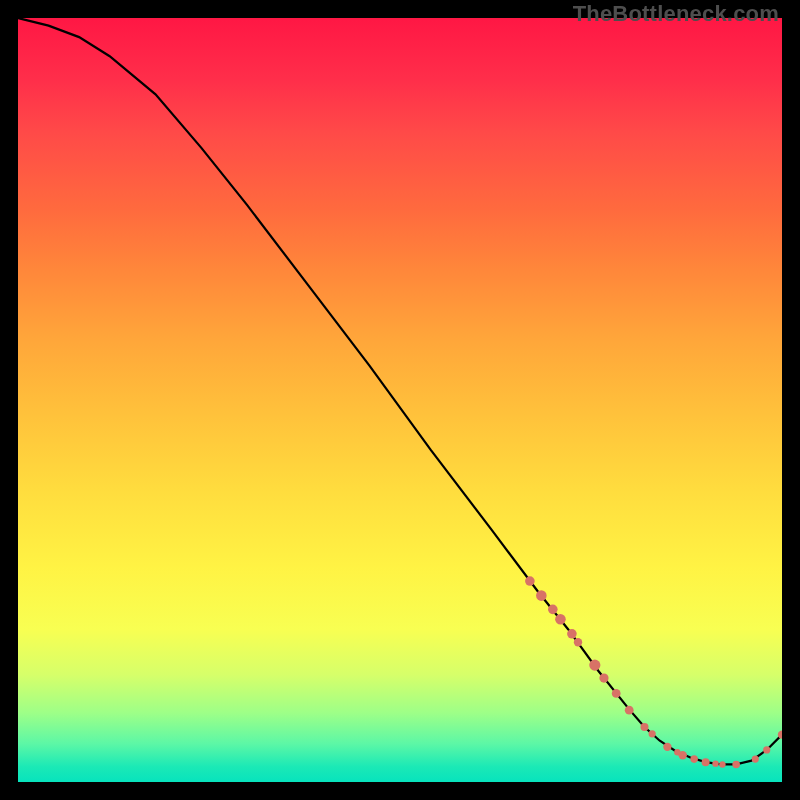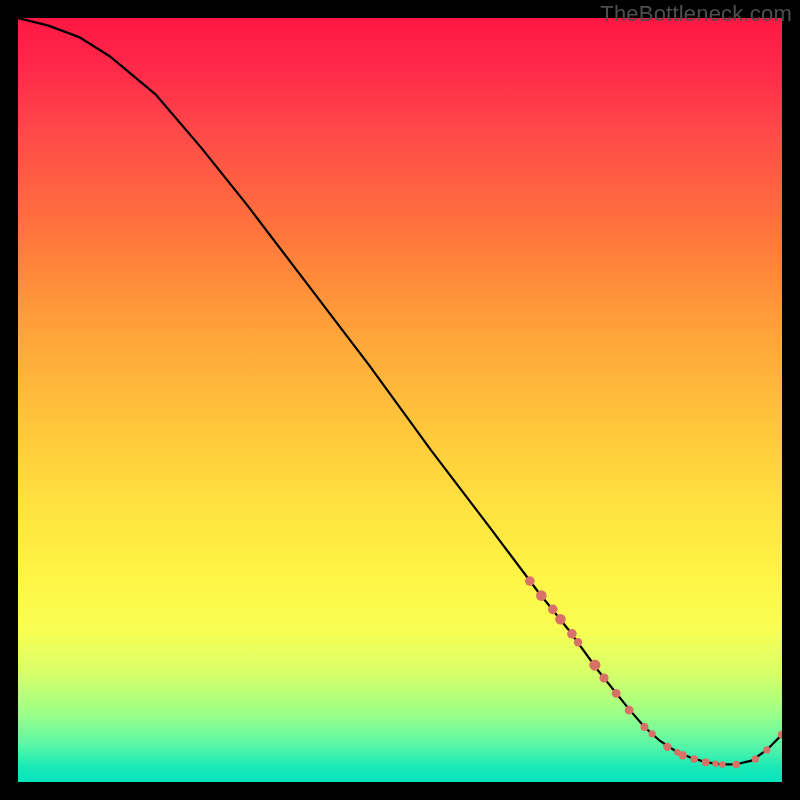--- a/index.html
+++ b/index.html
@@ -31,24 +31,24 @@
       #d6ff6a 86%,
       #9dff88 91%,
       #5cf7a6 95%,
       #1be9b6 98%,
       #07e3bd 100%
     );
   }
   .watermark {
     position: absolute;
     top: 1px;
-    right: 8px;
+    right: 21px;
     color: #4e4e4e;
     font-size: 22px;
-    font-weight: 400;
+    font-weight: 700;
     letter-spacing: 0.2px;
     font-family: Arial, Helvetica, sans-serif;
     margin-left: 32px;
   }
   svg.plot {
     position: absolute;
     left: 18px;
     top: 18px;
     width: 764px;
     height: 764px;

